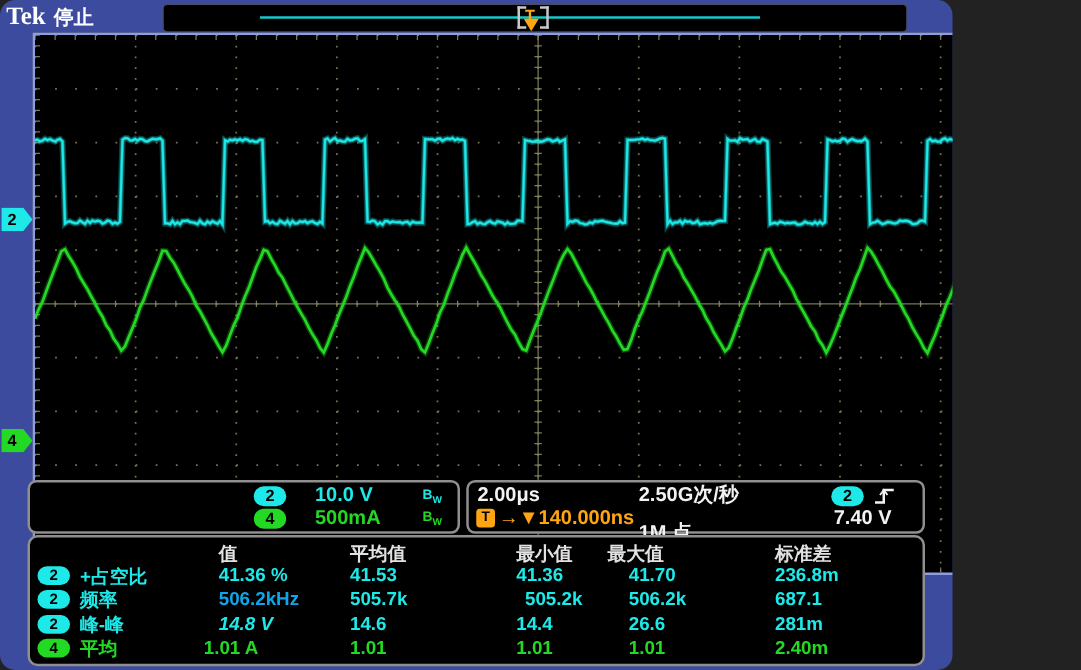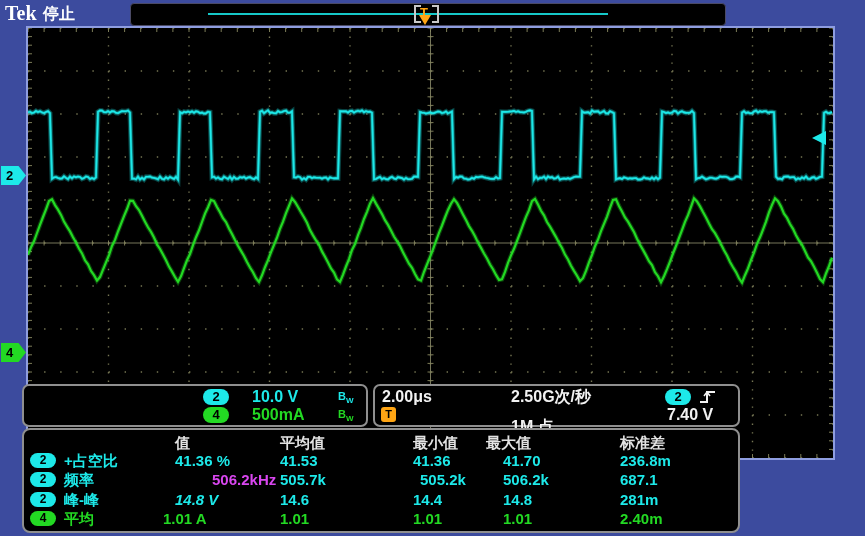--- a/index.html
+++ b/index.html
@@ -1,17 +1,17 @@
 <!DOCTYPE html>
 <html><head>
 <meta charset="utf-8">
 <style>
   html,body{margin:0;padding:0;background:#222;}
-  .screen{position:relative;width:865px;height:536px;background:#3c4b9e;overflow:hidden;
-          font-family:"Liberation Sans",sans-serif;font-weight:bold;}
+  .screen{position:relative;width:762px;height:536px;background:#3c4b9e;overflow:hidden;
+          font-family:"Liberation Sans",sans-serif;font-weight:bold;border-radius:12px;}
   .abs{position:absolute;}
   
   .logo{left:5px;top:2px;color:#fff;font-family:"Liberation Serif",serif;font-size:20px;letter-spacing:0;}
   .status{left:43px;top:4px;color:#fff;font-size:16px;}
   .recordbox{left:130px;top:3px;width:594px;height:21px;background:#000;border-radius:4px;border:1px solid #4a4a66;}
   .recline{left:77px;top:9px;width:400px;height:2px;background:#16c8c8;}
   .brk{top:1px;width:5px;height:14px;}
   .brk-l{left:283px;border-left:2px solid #c8c8c8;border-top:2px solid #c8c8c8;border-bottom:2px solid #c8c8c8;}
   .brk-r{left:301px;border-right:2px solid #c8c8c8;border-top:2px solid #c8c8c8;border-bottom:2px solid #c8c8c8;}
   .brk-t{left:289px;top:1px;color:#ffa514;font-size:13px;line-height:15px;}
@@ -91,20 +91,21 @@
 
   <div class="abs robox r1m">
     <span class="abs wh t16" style="left:7px;top:2px;">2.00μs</span>
     <span class="abs wh t16" style="left:136px;top:2px;">2.50G次/秒</span>
     <span class="abs pill" style="left:290px;top:3px;background:#1de9e9;">2</span>
     <svg class="abs" style="left:324px;top:3px;" width="18" height="16">
       <polyline points="1,13 8,13 8,3 16,3" fill="none" stroke="#f2f2f2" stroke-width="2"></polyline>
       <polyline points="5,7 8,3 11,7" fill="none" stroke="#f2f2f2" stroke-width="1.5"></polyline>
     </svg>
     <span class="abs tbadge" style="left:6px;top:21px;">T</span>
+    <span class="abs or t16" style="left:24px;top:20px;"><span>→▼</span><span>140.000ns</span></span>
     <span class="abs wh t16" style="left:136px;top:32px;">1M 点</span>
     <span class="abs wh t16" style="left:292px;top:20px;">7.40 V</span>
   </div>
 
   <div class="abs meas">
     <div>
         <span class="abs mhead" style="left: 151px;">值</span>
         <span class="abs mhead" style="left: 256px;">平均值</span>
         <span class="abs mhead" style="left: 389px;">最小值</span>
         <span class="abs mhead" style="left: 462px;">最大值</span>
@@ -116,33 +117,33 @@
           <span class="mlabel" style="color: rgb(29, 233, 233);">+占空比</span>
           <span class="mval" style="left: 151px; color: rgb(29, 233, 233);">41.36 %</span>
           <span class="mval" style="left: 256px; color: rgb(29, 233, 233);">41.53</span>
           <span class="mval" style="left: 389px; color: rgb(29, 233, 233);">41.36</span>
           <span class="mval" style="left: 479px; color: rgb(29, 233, 233);">41.70</span>
           <span class="mval" style="left: 596px; color: rgb(29, 233, 233);">236.8m</span>
         </div>
         <div class="abs mrow" style="top: 41.3px;">
           <span class="mbadge" style="background: rgb(29, 233, 233);">2</span>
           <span class="mlabel" style="color: rgb(29, 233, 233);">频率</span>
-          <span class="mval" style="left: 151px; color: #d946ef; margin-left: 37px;">506.2kHz</span>
+          <span class="mval" style="left: 151px; color: #0ea5e9;">506.2kHz</span>
           <span class="mval" style="left: 256px; color: rgb(29, 233, 233);">505.7k</span>
           <span class="mval" style="left: 396px; color: rgb(29, 233, 233);">505.2k</span>
           <span class="mval" style="left: 479px; color: rgb(29, 233, 233);">506.2k</span>
           <span class="mval" style="left: 596px; color: rgb(29, 233, 233);">687.1</span>
         </div>
         <div class="abs mrow" style="top: 60.6px;">
           <span class="mbadge" style="background: rgb(29, 233, 233);">2</span>
           <span class="mlabel" style="color: rgb(29, 233, 233);">峰-峰</span>
           <span class="mval" style="left: 151px; color: rgb(29, 233, 233); font-style: italic;">14.8 V</span>
           <span class="mval" style="left: 256px; color: rgb(29, 233, 233);">14.6</span>
           <span class="mval" style="left: 389px; color: rgb(29, 233, 233);">14.4</span>
-          <span class="mval" style="left: 479px; color: rgb(29, 233, 233);">14.8</span>
+          <span class="mval" style="left: 479px; color: rgb(29, 233, 233);">26.6</span>
           <span class="mval" style="left: 596px; color: rgb(29, 233, 233);">281m</span>
         </div>
         <div class="abs mrow" style="top: 79.9px;">
           <span class="mbadge" style="background: rgb(35, 217, 35);">4</span>
           <span class="mlabel" style="color: rgb(35, 217, 35);">平均</span>
           <span class="mval" style="left: 139px; color: rgb(35, 217, 35);">1.01 A</span>
           <span class="mval" style="left: 256px; color: rgb(35, 217, 35);">1.01</span>
           <span class="mval" style="left: 389px; color: rgb(35, 217, 35);">1.01</span>
           <span class="mval" style="left: 479px; color: rgb(35, 217, 35);">1.01</span>
           <span class="mval" style="left: 596px; color: rgb(35, 217, 35);">2.40m</span>

